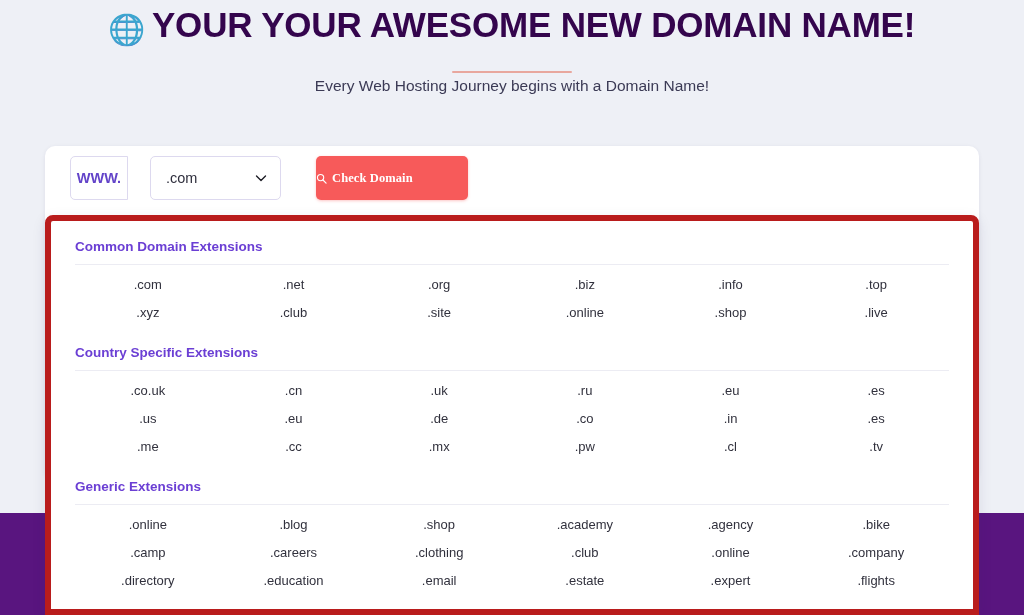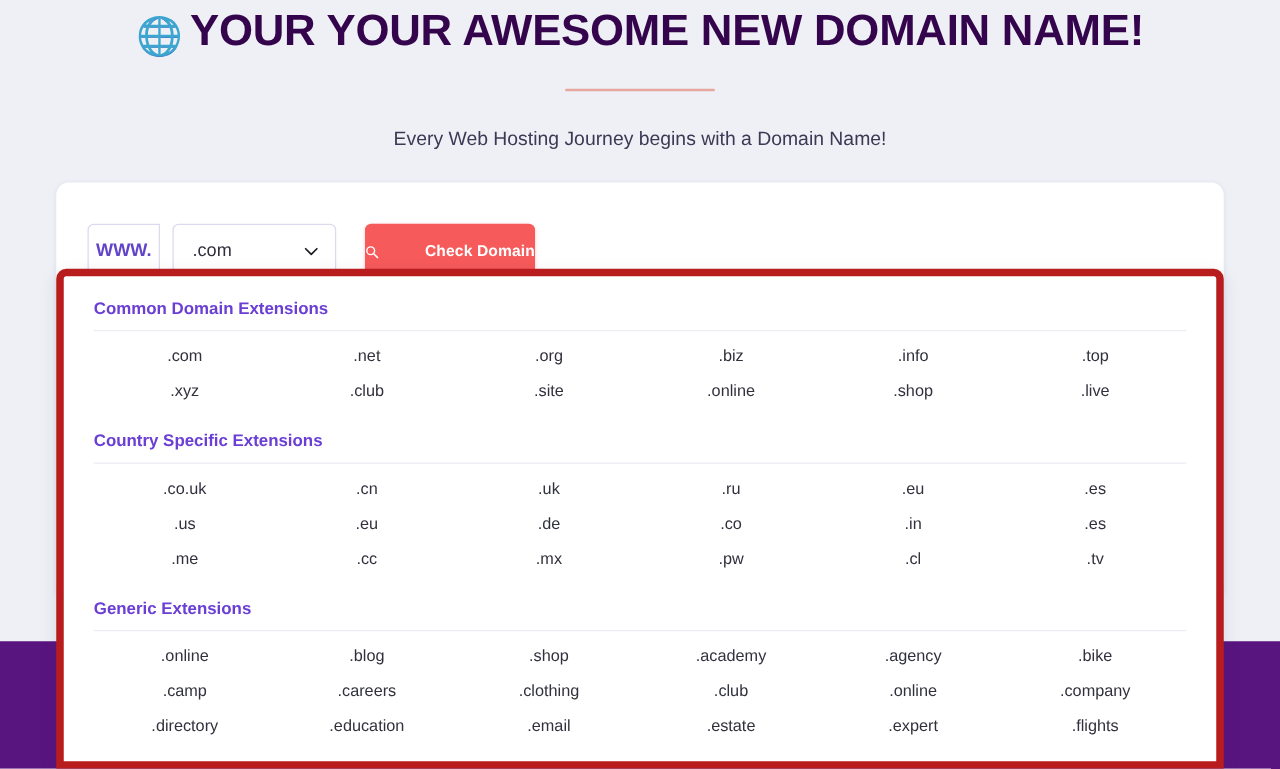--- a/index.html
+++ b/index.html
@@ -57,21 +57,21 @@
 
   .hero-divider {
     width: 120px;
     height: 2px;
     background: #e8a79e;
     margin: 20px auto 0;
     border-radius: 2px;
   }
 
   .hero-subtitle {
-    margin-top: 30px;
+    margin-top: 4px;
     font-size: 15.5px;
     color: #3b3a55;
     font-weight: 400;
   }
 
   
   .search-card {
     position: absolute;
     left: 45px;
     top: 146px;
@@ -79,26 +79,26 @@
     height: 334px;
     background: #ffffff;
     border-radius: 10px;
     box-shadow: 0 1px 4px rgba(40,30,80,0.08);
     z-index: 3;
   }
 
   .search-row {
     position: absolute;
     left: 25px;
-    top: 33px;
+    top: 10px;
     display: flex;
     align-items: stretch;
     width: 888px;
     height: 44px;
-    gap: 4px;
+    gap: 16px;
   }
 
   .www-prefix {
     width: 58px;
     border: 1px solid #ddd9ef;
     border-radius: 5px 0 0 5px;
     display: flex;
     align-items: center;
     justify-content: center;
     font-size: 14.5px;
@@ -137,32 +137,32 @@
   }
 
   .chevron {
     width: 12px;
     height: 12px;
     display: block;
   }
 
   .check-btn {
     margin-left: 19px;
-    width: 136px;
+    width: 152px;
     border: none;
     border-radius: 5px;
     background: #f75a5a;
     color: #fff;
-    font-family: Liberation Sans, sans-serif;
+    font-family: Liberation Serif, serif;
     font-size: 12.5px;
     font-weight: 700;
     letter-spacing: 0.1px;
     display: flex;
     align-items: center;
-    justify-content: space-between;
+    justify-content: flex-start;
     gap: 5px;
     cursor: pointer;
     box-shadow: 0 1px 3px rgba(247,90,90,0.35);
   }
 
   .search-glyph {
     width: 11px;
     height: 11px;
     display: block;
   }

